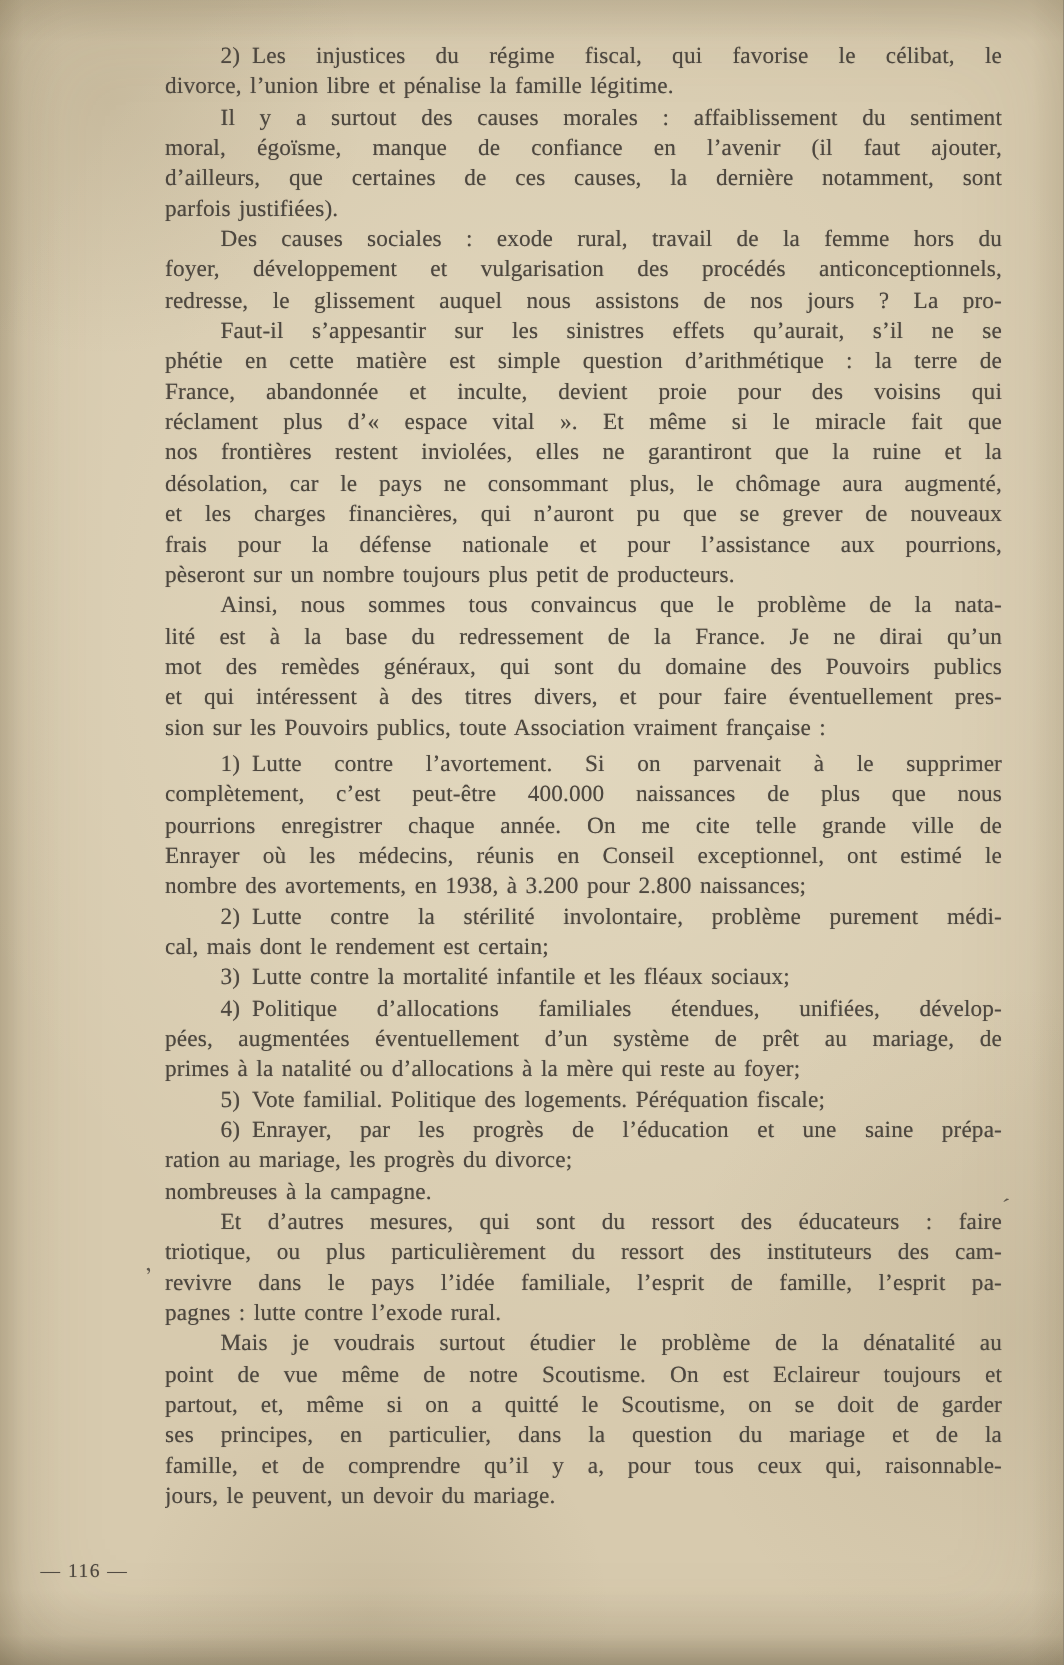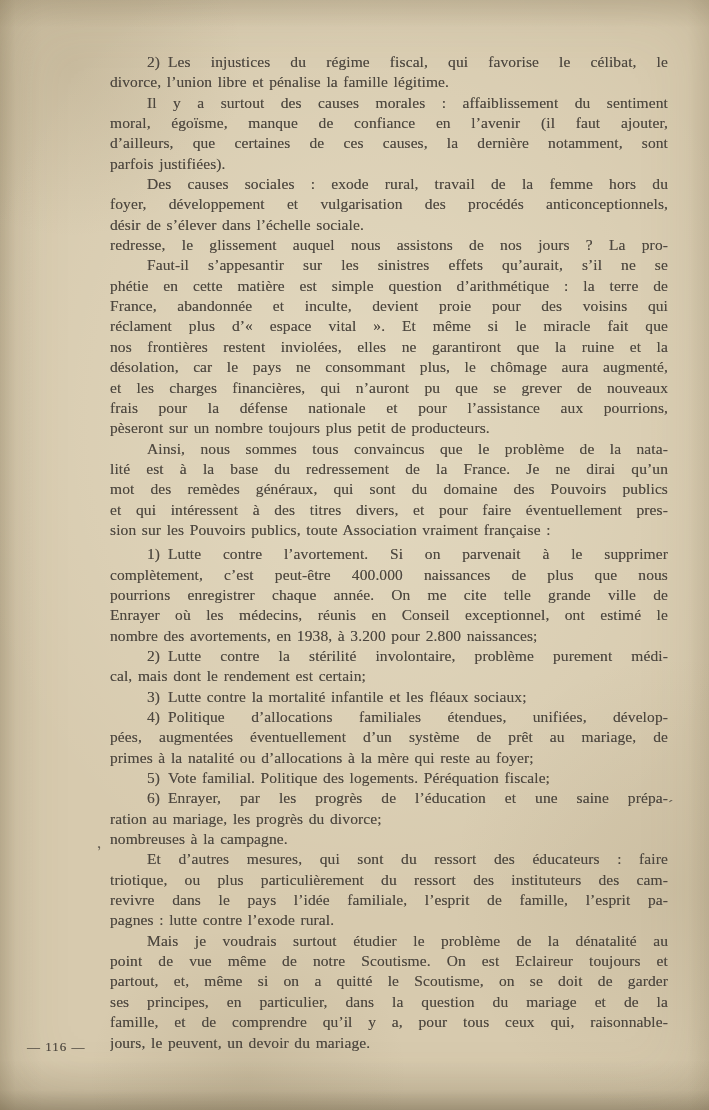--- a/index.html
+++ b/index.html
@@ -10,21 +10,21 @@
     background:
       radial-gradient(90% 70% at 52% 38%, rgba(255,252,235,0.30), rgba(255,252,235,0) 65%),
       radial-gradient(35% 22% at 10% 6%, rgba(110,95,62,0.14), rgba(110,95,62,0) 70%),
       radial-gradient(45% 30% at 95% 80%, rgba(110,95,62,0.10), rgba(110,95,62,0) 70%),
       radial-gradient(30% 18% at 35% 97%, rgba(110,95,62,0.12), rgba(110,95,62,0) 75%),
       linear-gradient(90deg, rgba(100,85,55,0.22) 0%, rgba(100,85,55,0.05) 2.2%, rgba(100,85,55,0) 6%, rgba(100,85,55,0) 97%, rgba(100,85,55,0.10) 100%),
       linear-gradient(180deg, rgba(100,85,55,0.16) 0%, rgba(100,85,55,0) 2.5%, rgba(100,85,55,0) 95.5%, rgba(92,78,50,0.12) 98.2%, rgba(80,68,44,0.38) 100%),
       var(--paper,#d7caae);
     box-shadow: inset 0 0 70px rgba(112,96,62,0.18);
   }
-  .text-block{position:absolute;left:110px;top:52px;width:558px;}
+  .text-block{position:absolute;left:110px;top:28px;width:558px;}
   .para{margin:0;}
   .para:nth-child(6){margin-top:4px;}
   .line{
     font-size:15.5px;line-height:20.35px;height:20.35px;overflow:hidden;
     text-align:justify;text-align-last:justify;
     word-spacing:1.6px;letter-spacing:0.1px;
     text-shadow:0 0 0.6px rgba(77,71,63,0.55);
   }
   .line.last{text-align-last:left;}
   .line.first{text-indent:37px;}
@@ -47,21 +47,20 @@
       </div>
       <div class="para">
         <div class="line first">Il y a surtout des causes morales : affaiblissement du sentiment</div>
         <div class="line">moral, égoïsme, manque de confiance en l’avenir (il faut ajouter,</div>
         <div class="line">d’ailleurs, que certaines de ces causes, la dernière notamment, sont</div>
         <div class="line last">parfois justifiées).</div>
       </div>
       <div class="para">
         <div class="line first">Des causes sociales : exode rural, travail de la femme hors du</div>
         <div class="line">foyer, développement et vulgarisation des procédés anticonceptionnels,</div>
-        <div class="line last">désir de s’élever dans l’échelle sociale.</div>
       </div>
       <div class="para">
         <div class="line">redresse, le glissement auquel nous assistons de nos jours ? La pro-</div>
         <div class="line first">Faut-il s’appesantir sur les sinistres effets qu’aurait, s’il ne se</div>
         <div class="line">phétie en cette matière est simple question d’arithmétique : la terre de</div>
         <div class="line">France, abandonnée et inculte, devient proie pour des voisins qui</div>
         <div class="line">réclament plus d’« espace vital ». Et même si le miracle fait que</div>
         <div class="line">nos frontières restent inviolées, elles ne garantiront que la ruine et la</div>
         <div class="line">désolation, car le pays ne consommant plus, le chômage aura augmenté,</div>
         <div class="line">et les charges financières, qui n’auront pu que se grever de nouveaux</div>

